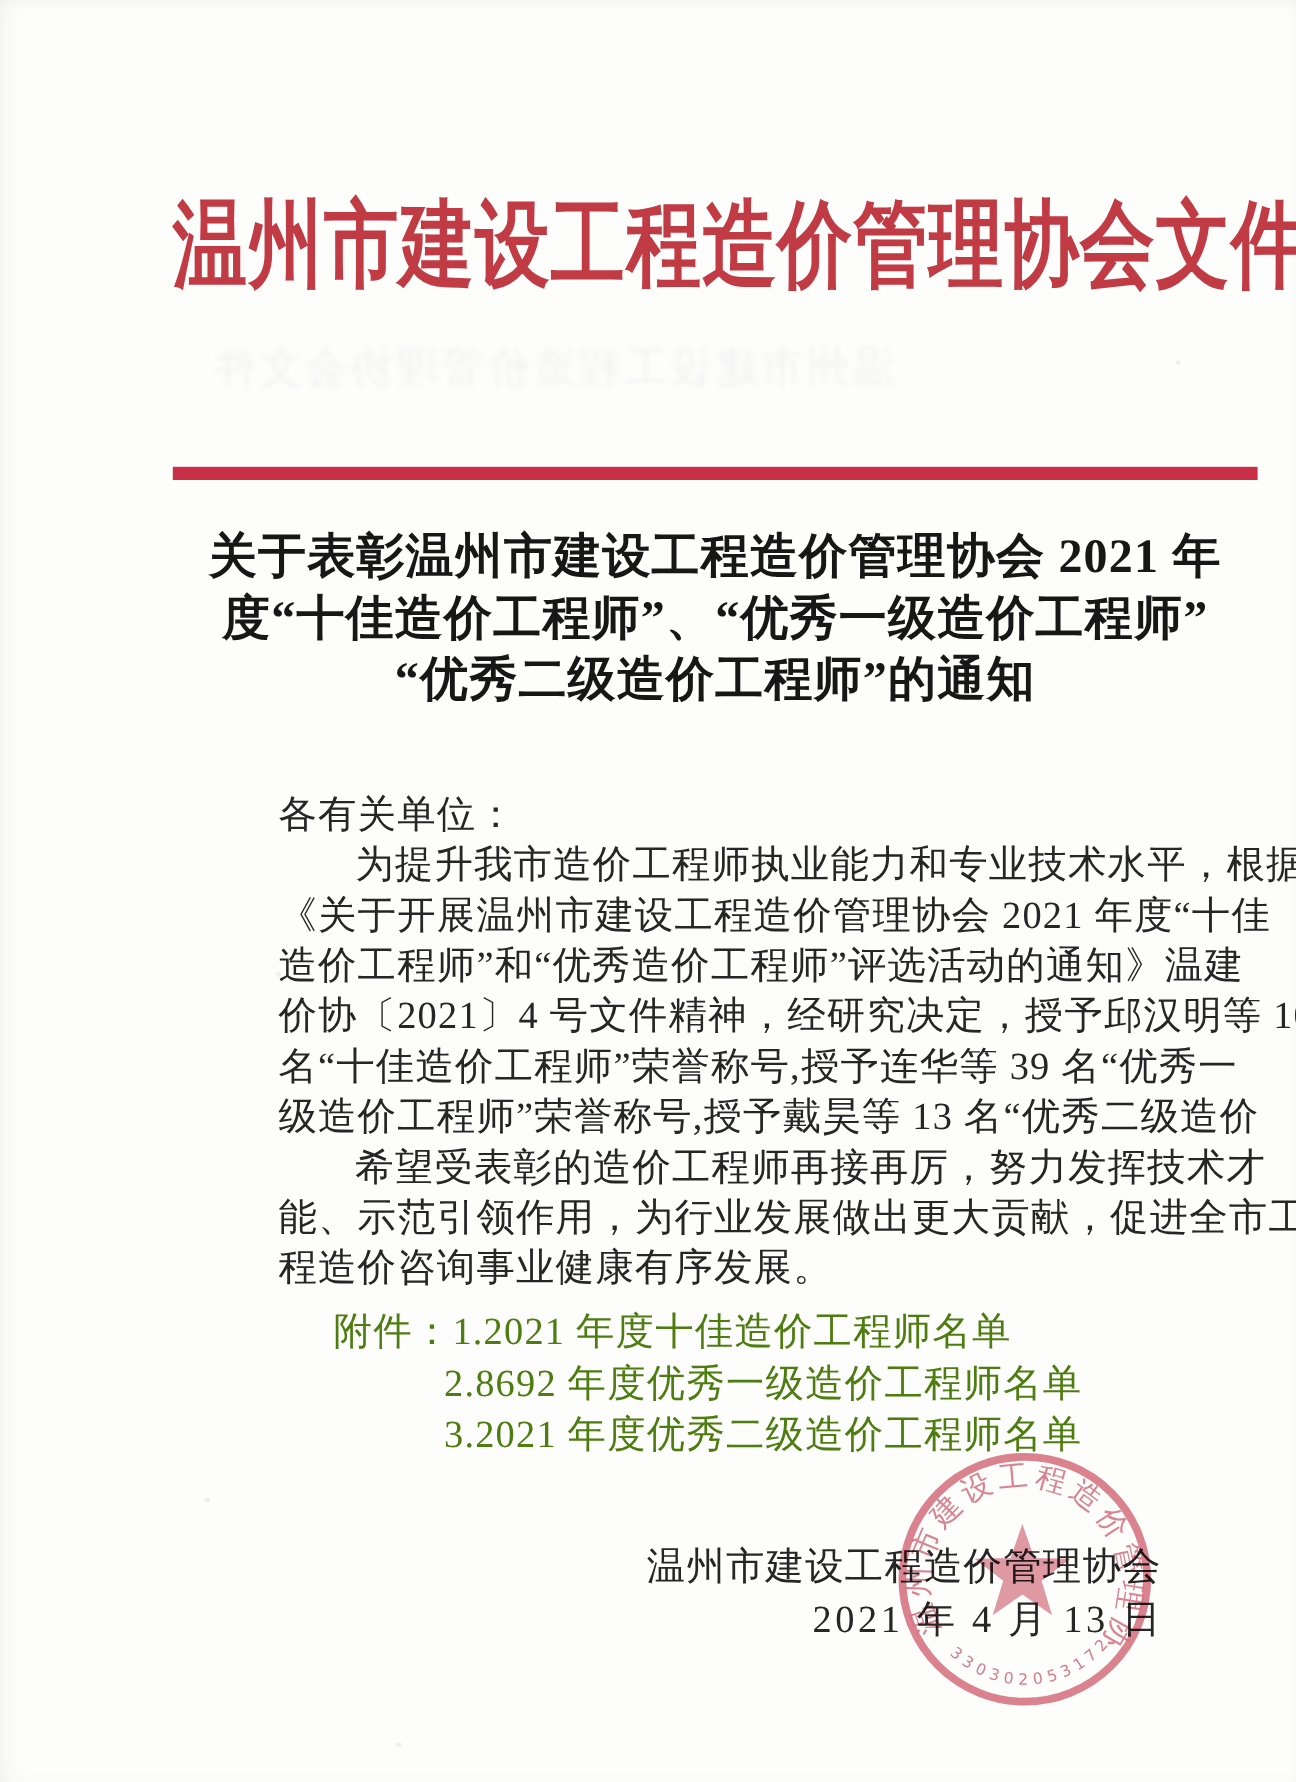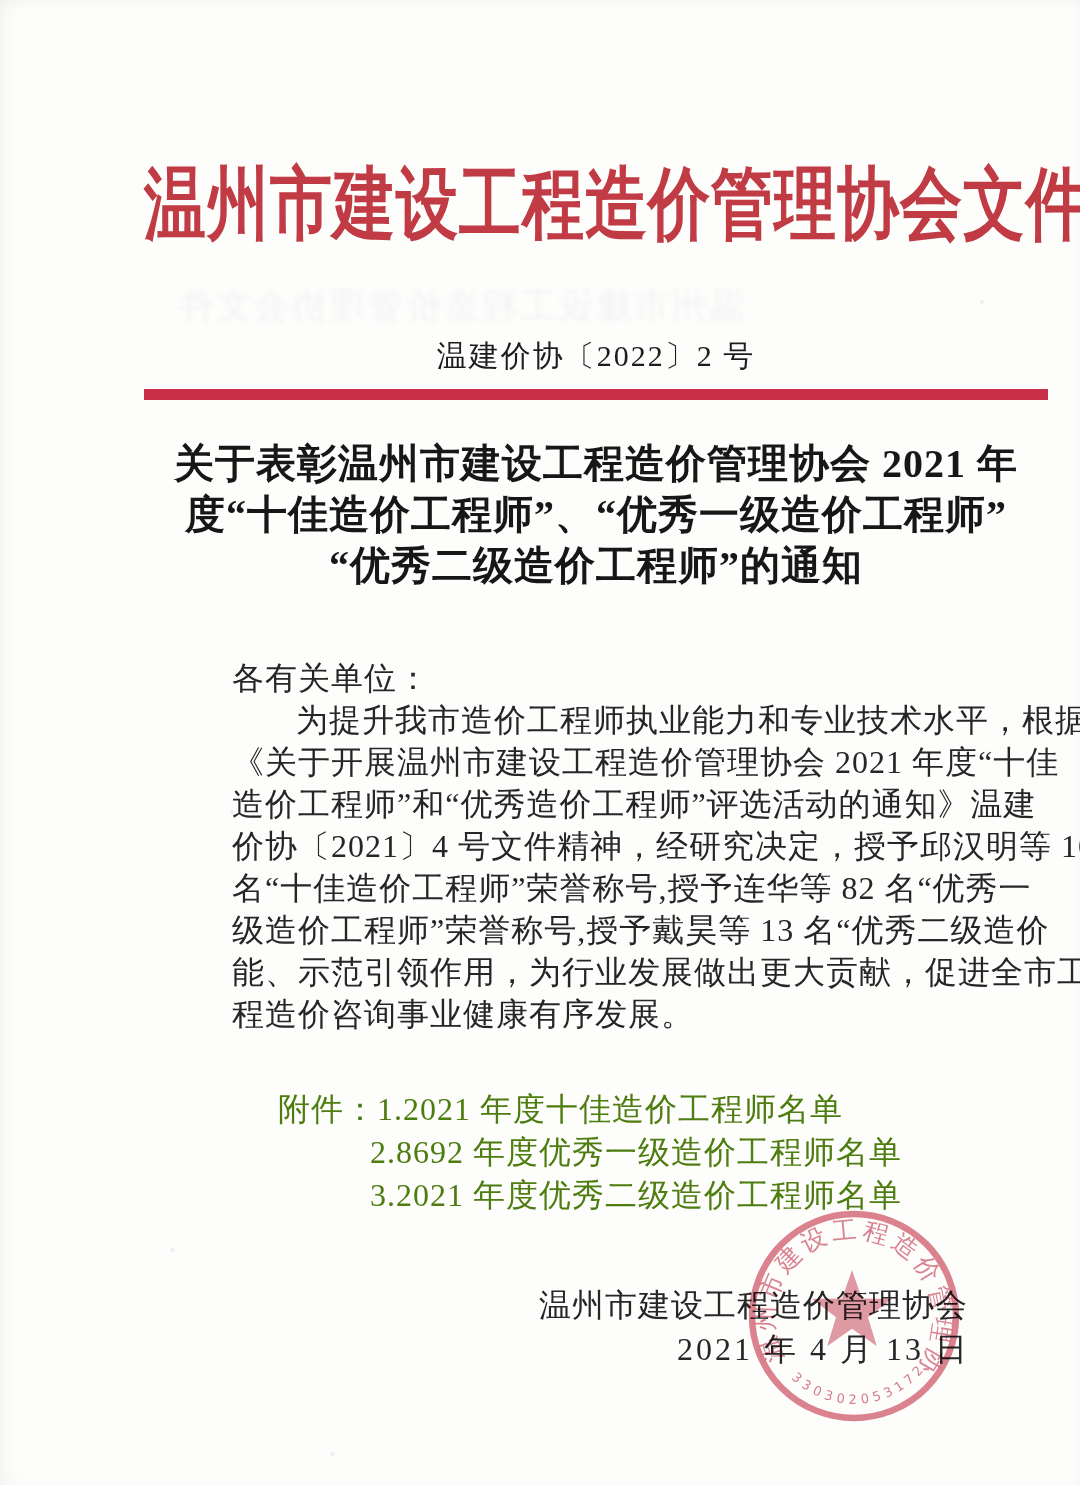--- a/index.html
+++ b/index.html
@@ -79,38 +79,38 @@
 </style>
 </head>
 <body>
 
 <div class="page">
 
   <div class="masthead">温州市建设工程造价管理协会文件</div>
 
   <div class="ghost-band">温州市建设工程造价管理协会文件</div>
 
-  <div class="doc-number">温建价协〔2022〕2 号</div>
 
   <div class="red-rule"></div>
 
   <div class="doc-title">
     <div>关于表彰温州市建设工程造价管理协会 2021 年</div>
     <div>度“十佳造价工程师”、“优秀一级造价工程师”</div>
     <div>“优秀二级造价工程师”的通知</div>
   </div>
 
   <div class="body-block">
     <div class="line" style="padding-left:88px">各有关单位：</div>
     <div class="line indent">为提升我市造价工程师执业能力和专业技术水平，根据</div>
     <div class="line">《关于开展温州市建设工程造价管理协会 2021 年度“十佳</div>
     <div class="line">造价工程师”和“优秀造价工程师”评选活动的通知》温建</div>
     <div class="line">价协〔2021〕4 号文件精神，经研究决定，授予邱汉明等 10</div>
-    <div class="line">名“十佳造价工程师”荣誉称号,授予连华等 82 名“优秀一</div>
+    <div class="line">名“十佳造价工程师”荣誉称号,授予连华等 39 名“优秀一</div>
     <div class="line">级造价工程师”荣誉称号,授予戴昊等 13 名“优秀二级造价</div>
+    <div class="line indent">希望受表彰的造价工程师再接再厉，努力发挥技术才</div>
     <div class="line">能、示范引领作用，为行业发展做出更大贡献，促进全市工</div>
     <div class="line">程造价咨询事业健康有序发展。</div>
   </div>
 
   <div class="att-block">
     <div class="att-first">附件：1.2021 年度十佳造价工程师名单</div>
     <div class="att-item">2.8692 年度优秀一级造价工程师名单</div>
     <div class="att-item">3.2021 年度优秀二级造价工程师名单</div>
   </div>
 

